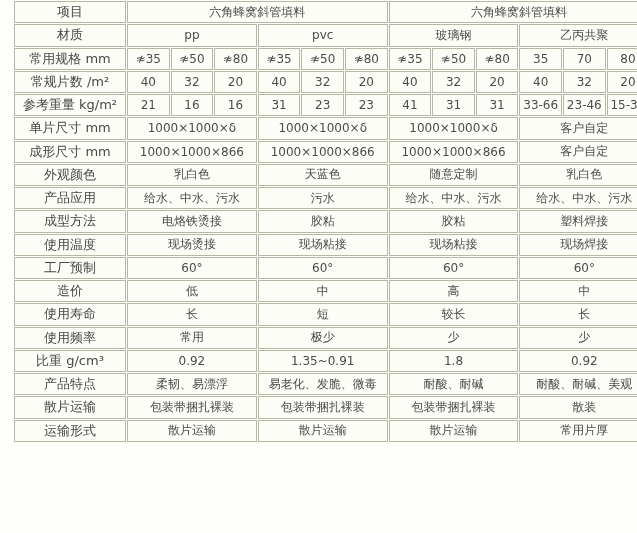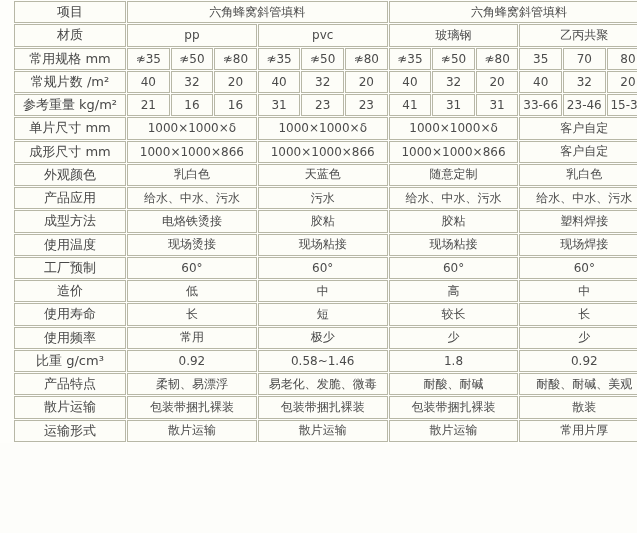--- a/index.html
+++ b/index.html
@@ -185,21 +185,21 @@
         <tr>
           <td class="label">使用频率</td>
           <td colspan="3">常用</td>
           <td colspan="3">极少</td>
           <td colspan="3">少</td>
           <td colspan="3">少</td>
         </tr>
         <tr>
           <td class="label">比重 g/cm³</td>
           <td colspan="3">0.92</td>
-          <td colspan="3">0.58~1.46</td>
+          <td colspan="3">1.35~0.91</td>
           <td colspan="3">1.8</td>
           <td colspan="3">0.92</td>
         </tr>
         <tr>
           <td class="label">产品特点</td>
           <td colspan="3">柔韧、易漂浮</td>
           <td colspan="3">易老化、发脆、微毒</td>
           <td colspan="3">耐酸、耐碱</td>
           <td colspan="3">耐酸、耐碱、美观</td>
         </tr>

